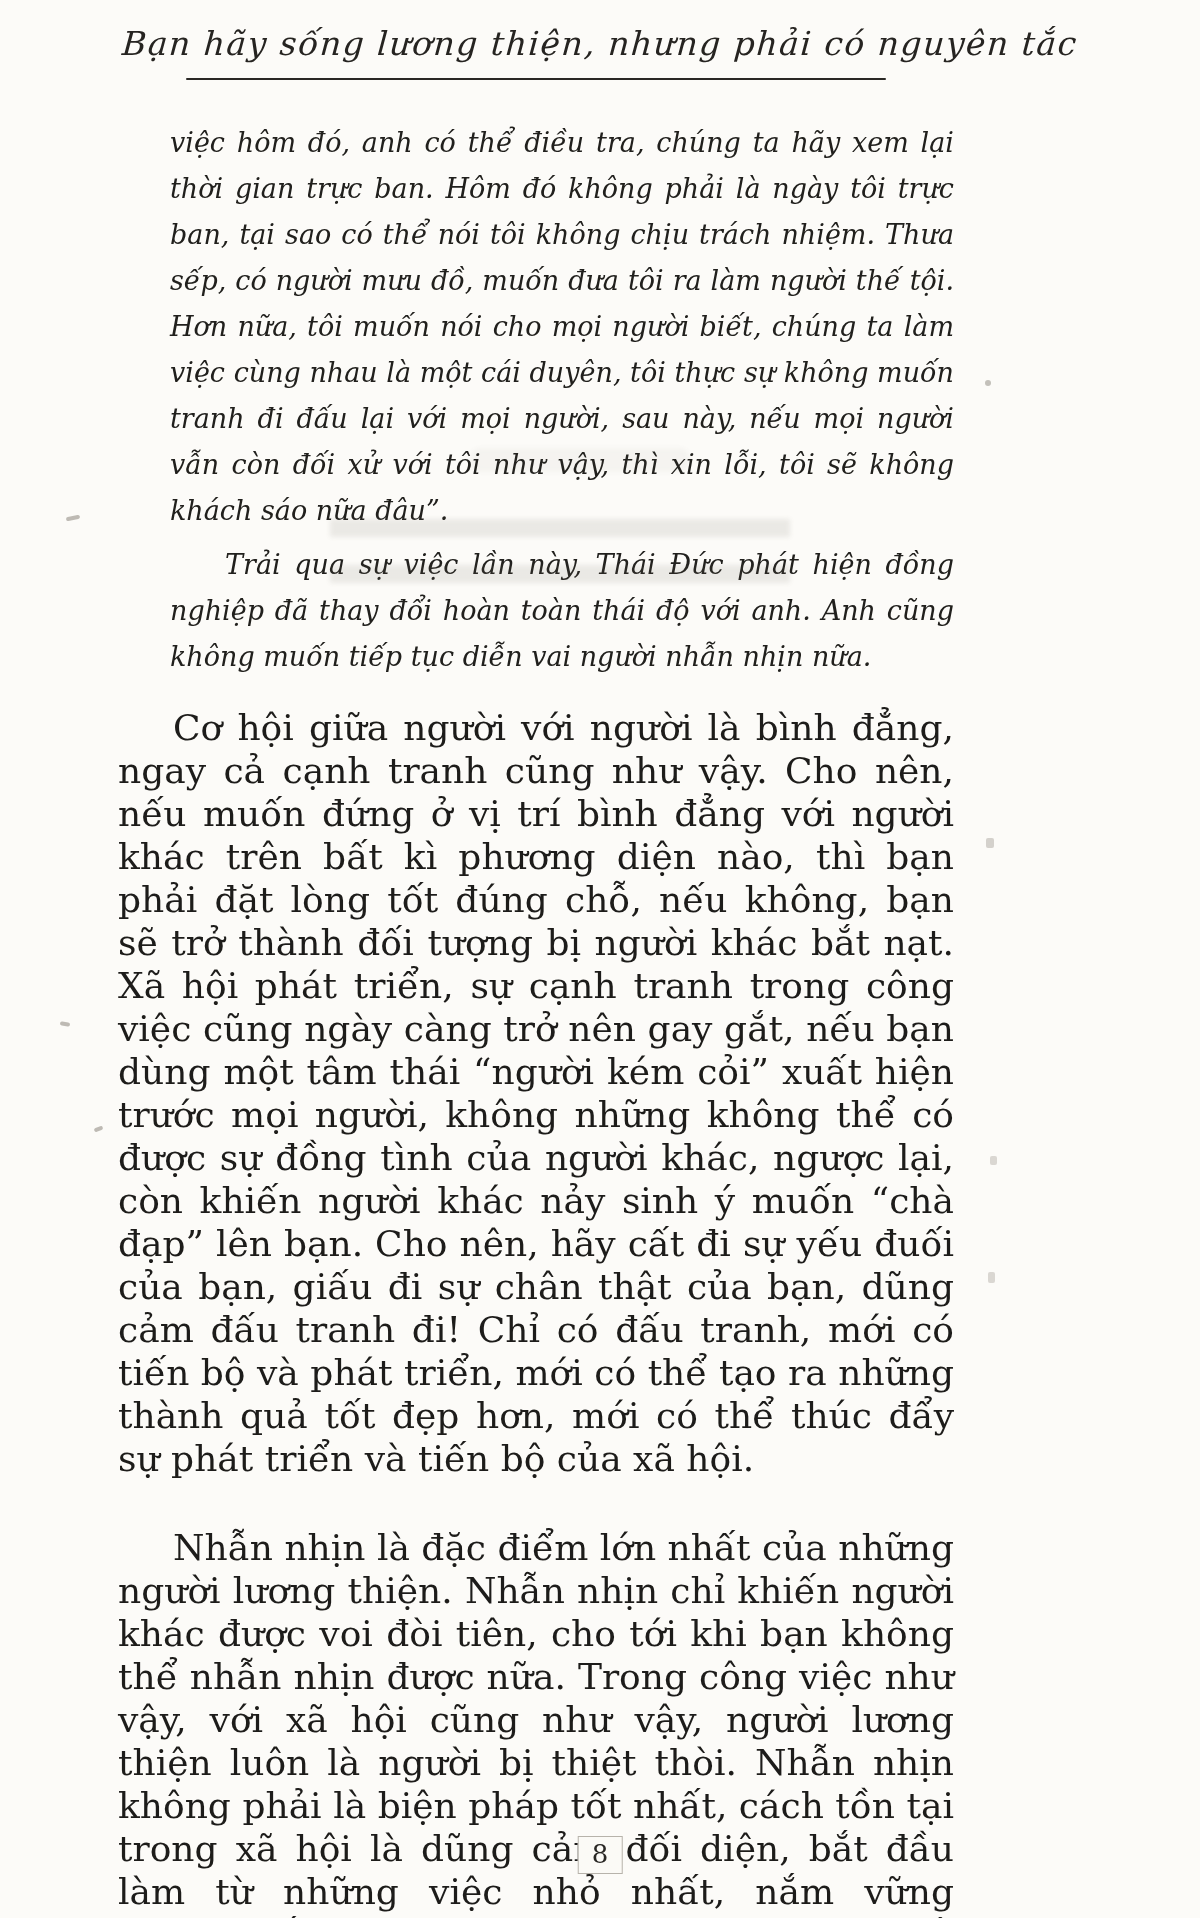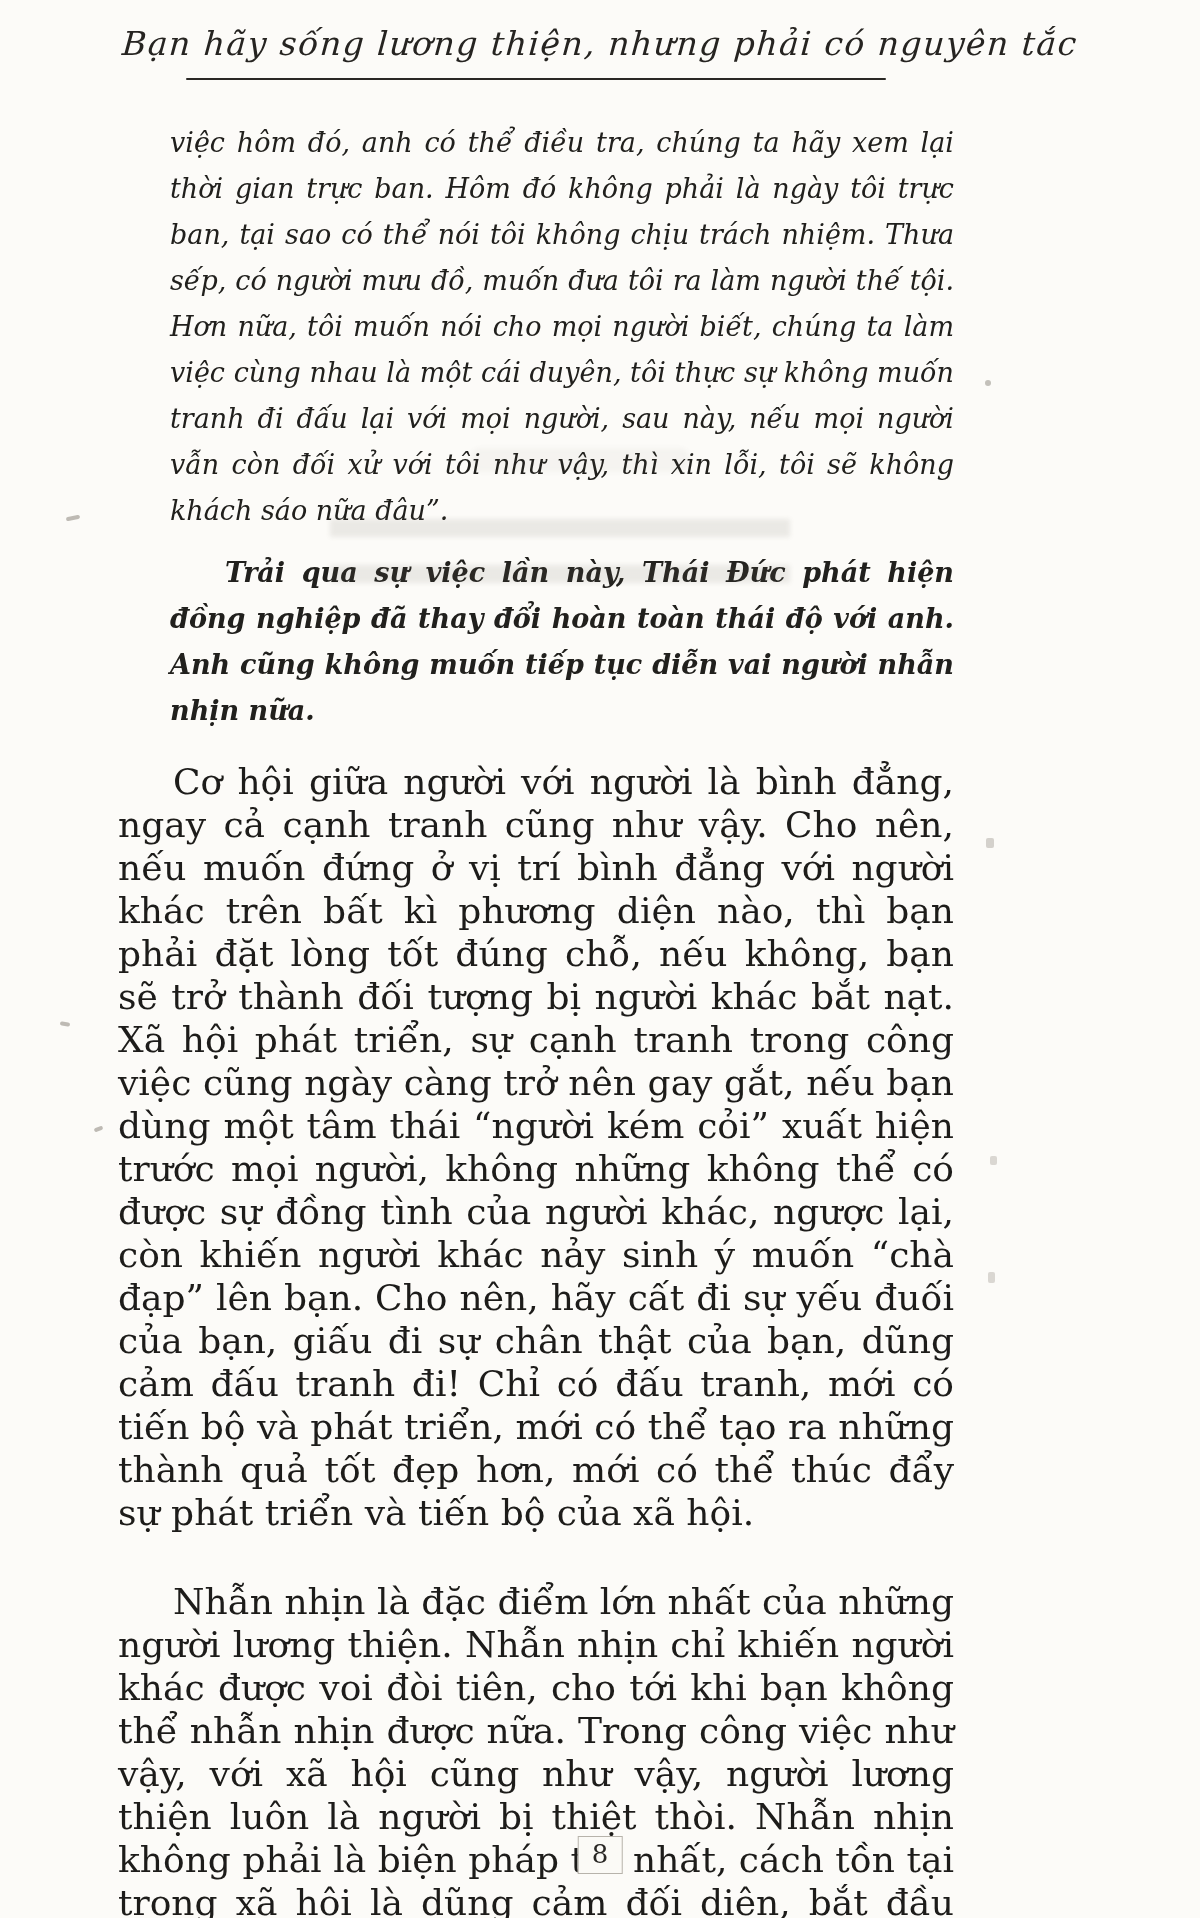--- a/index.html
+++ b/index.html
@@ -57,22 +57,21 @@
     font-style: italic;
     font-size: 27px;
     line-height: 46px;
     color: #21201d;
   }
   .quote-para {
     margin: 0;
   }
   .quote-para.indented {
     text-indent: 55px;
-    margin-top: 16px;
-    font-weight: bold;
+    margin-top: 8px;
   }
   .body-para {
     margin: 0;
     font-size: 36px;
     line-height: 43px;
     text-indent: 55px;
     color: #1d1c1a;
   }
   .body-para.first {
     margin-top: 26px;

